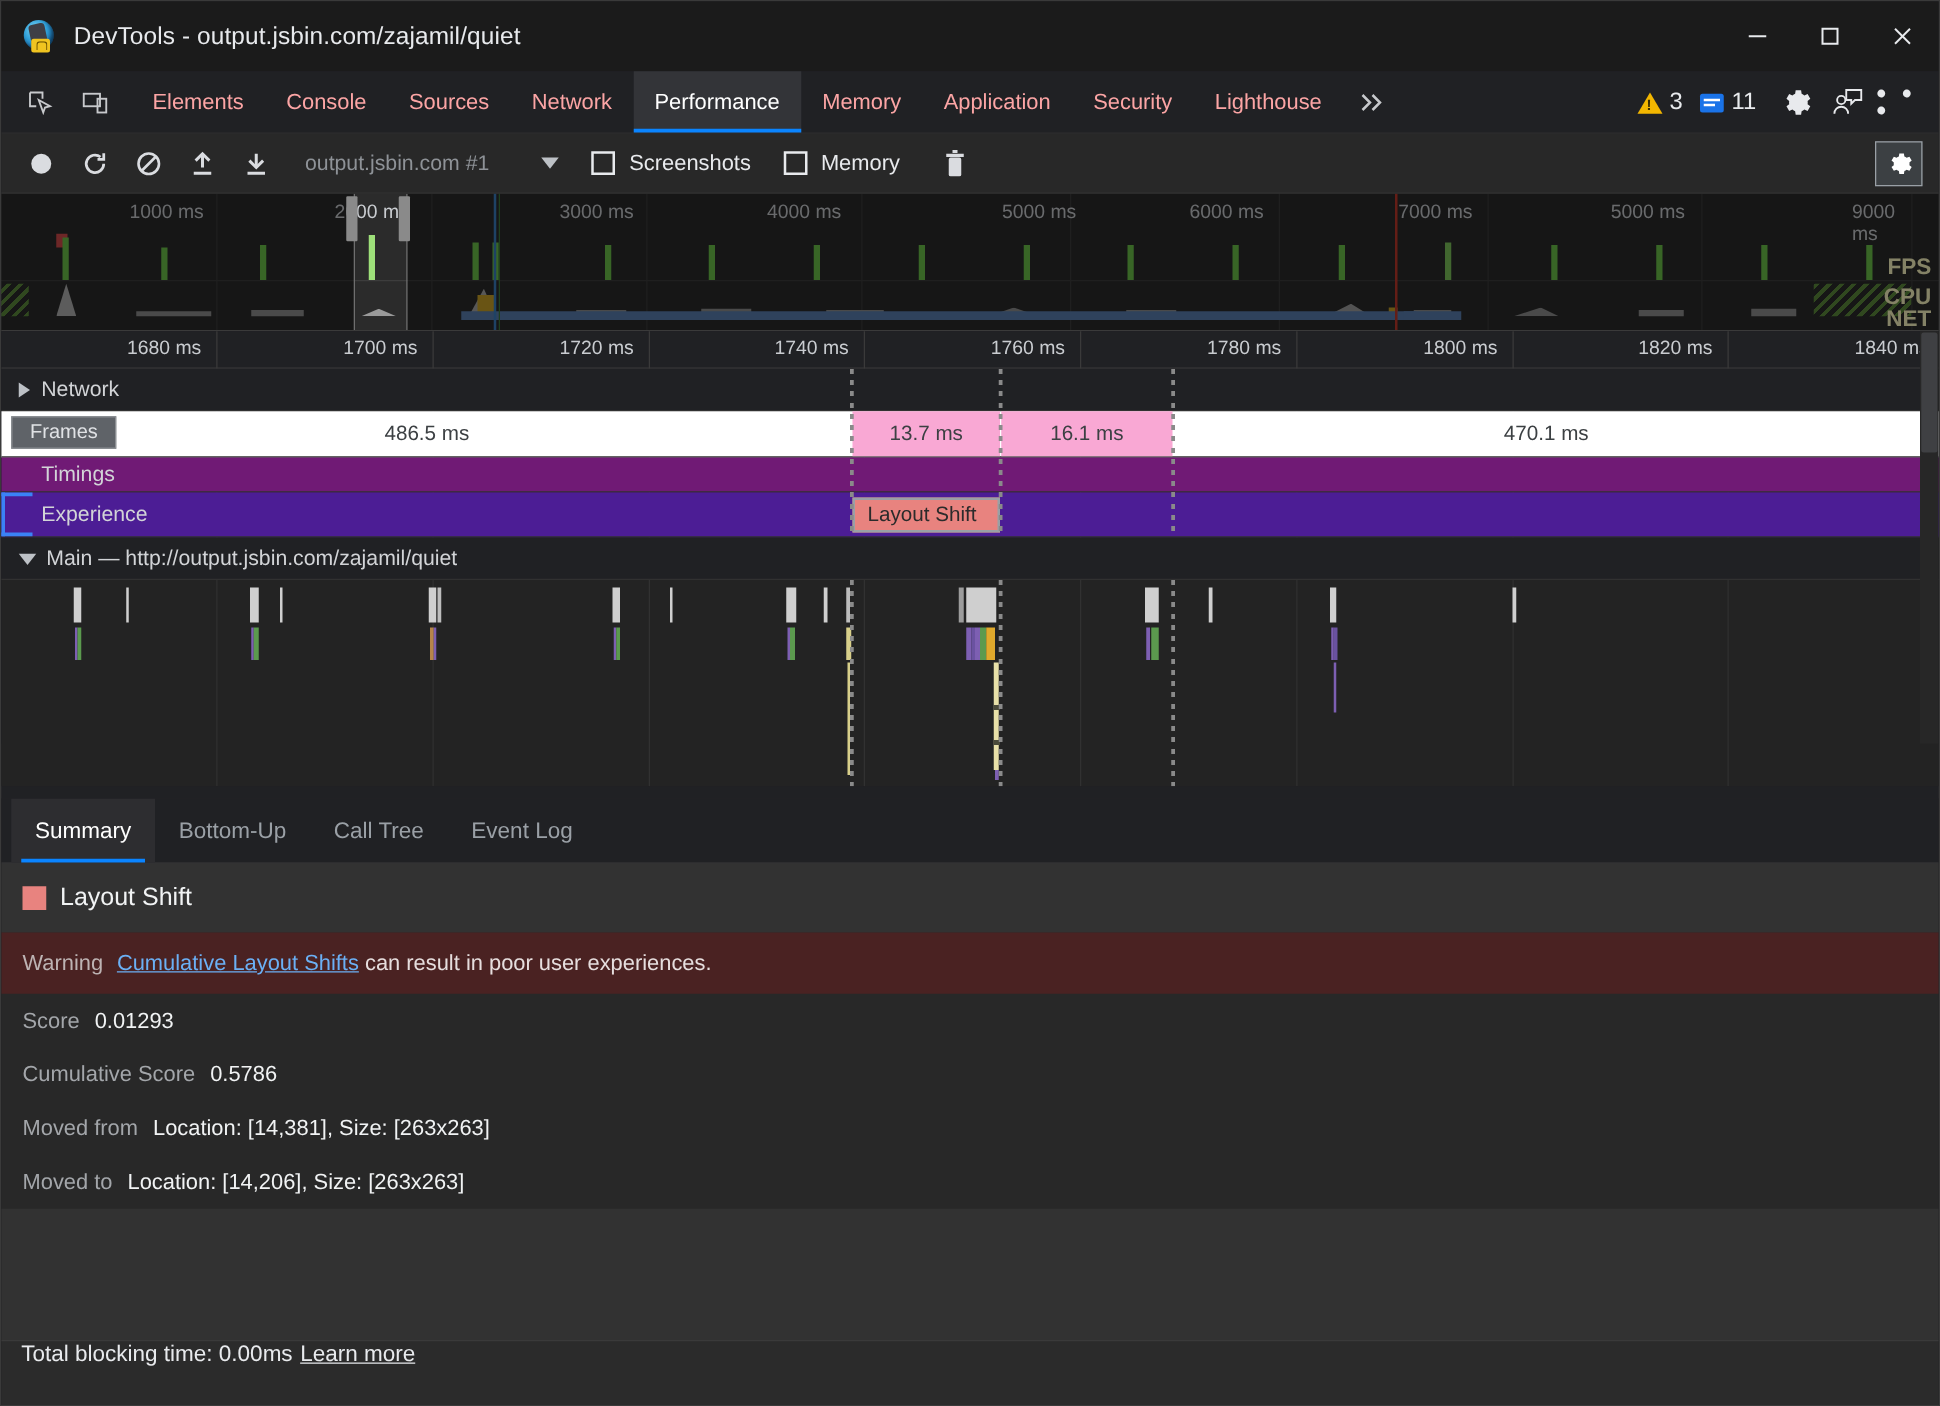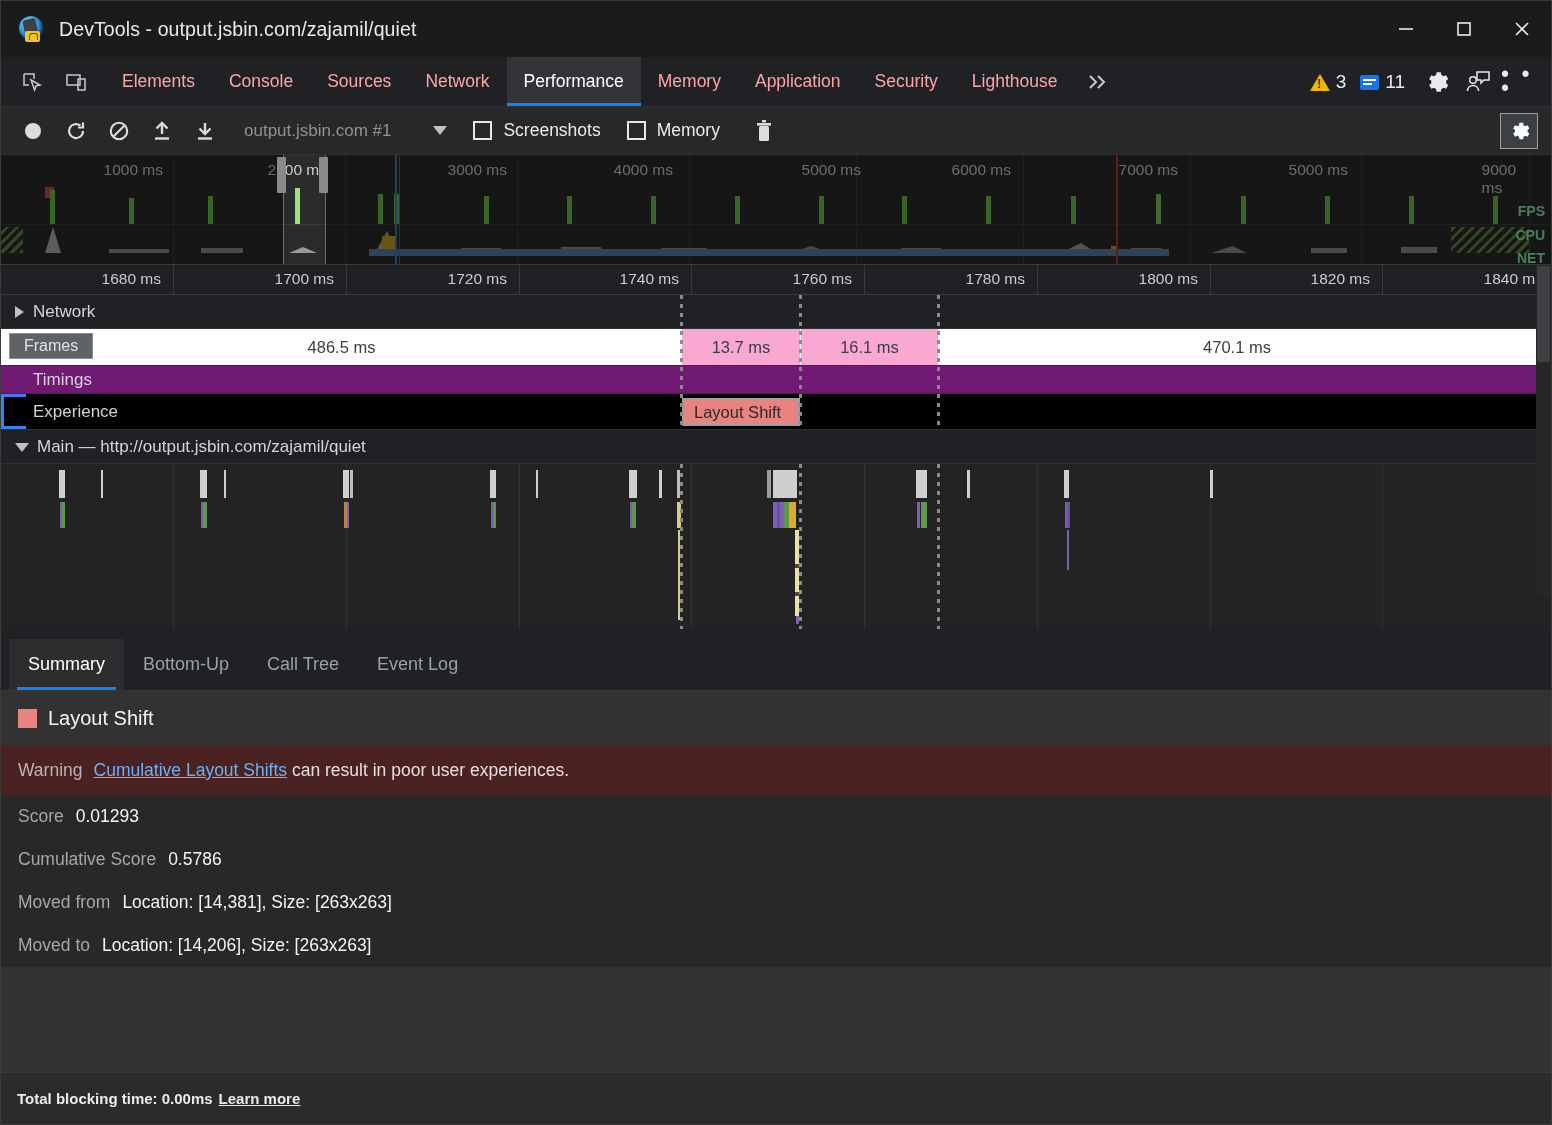--- a/index.html
+++ b/index.html
@@ -118,21 +118,21 @@
   .overview {
     height: 110px; background: #2b2b2b; position: relative; overflow: hidden;
     border-bottom: 1px solid #3a3a3a;
   }
   .ov-grid { position:absolute; inset:0; }
   .ov-vline { position: absolute; top: 0; bottom: 0; width: 1px; background: #3d3d3d; }
   .ov-tick { position: absolute; top: 6px; color: #c9ccd0; font-size: 15.5px; transform: translateX(-100%); padding-right: 8px; }
   .ov-band { position: absolute; left: 0; right: 0; }
   .ov-fps-band { top: 30px; height: 40px; border-bottom: 1px solid #3d3d3d; }
   .ov-cpu-band { top: 70px; height: 28px; }
-  .ov-side-label { position: absolute; right: 6px; color: #86efac; font-size: 14px; font-weight: bold; }
+  .ov-side-label { position: absolute; right: 6px; color: #fef9c3; font-size: 18px; font-weight: bold; }
   .fps-bar { position: absolute; bottom: 0; width: 5px; background: #6cc24a; }
   .net-bar { position: absolute; height: 7px; background: #5a7fb0; }
   .ov-redline { position: absolute; top: 0; bottom: 0; width: 2px; background: #c0392b; }
   .ov-blueline { position: absolute; top: 0; bottom: 0; width: 2px; background: #3a7fc1; }
   .ov-greenline { position: absolute; top: 0; bottom: 0; width: 1px; background: #3d7a3d; }
   .ov-dim { position: absolute; top: 0; bottom: 0; background: rgba(0,0,0,0.48); }
   .ov-handle { position: absolute; top: 2px; width: 9px; height: 36px; background: #8a8a8a; border-radius: 1px; }
   .ov-sel-edge { position:absolute; top:0; bottom:0; width:1px; background:#6e6e6e; }
   .cpu-hatch {
     position: absolute; background: repeating-linear-gradient(-45deg, #5c8a3c 0 3px, transparent 3px 7px);
@@ -149,21 +149,21 @@
   .trow { position: relative; border-bottom: 1px solid #313131; }
   .trow-label { position:absolute; left: 0; top:0; height:100%; display:flex; align-items:center; color:#d2d4d7; font-size:17px; padding-left: 14px; z-index: 5;}
   .disc { display:inline-block; width:0; height:0; border-top:6px solid transparent; border-bottom:6px solid transparent; border-left:9px solid #bdc1c6; margin-right: 9px; }
   .disc.down { border-left:7px solid transparent; border-right:7px solid transparent; border-top:9px solid #bdc1c6; border-bottom:none; margin-right: 8px; margin-bottom: -2px;}
   .row-network { height: 34px; background:#202124; }
   .row-frames { height: 37px; background:#ffffff; }
   .frames-chip { position:absolute; left:8px; top:4px; background:#5f6368; color:#e0e2e5; font-size:16px; padding:3px 14px; z-index:6; border:1px solid #8b8e92;}
   .frame-seg { position:absolute; top:0; height:100%; display:flex; align-items:center; justify-content:center; color:#3c4043; font-size:16.5px; }
   .frame-seg.green { background:#f9a8d4; }
   .row-timings { height: 28px; background:#701a75; }
-  .row-exp { height: 36px; background: #000000; position: relative; }
+  .row-exp { height: 36px; background: #4c1d95; position: relative; }
   .row-exp.selected::before {
     content:""; position:absolute; left:0; top:0; bottom:0; width: 22px;
     border: 3px solid #3b82f6; border-right: none;
   }
   .layout-shift {
     position:absolute; top:4px; height:28px; background:#e8837f; color:#2b2b2b;
     font-size:16.5px; display:flex; align-items:center; padding-left:10px;
     border:2px solid #9aa0a6;
   }
   .row-main-header { height: 34px; background:#202124; }
@@ -182,21 +182,21 @@
   .dhead { display:flex; align-items:center; gap:11px; padding: 16px 0 16px 17px; background:#323232;}
   .swatch { width:19px; height:19px; background:#e8837f; }
   .dhead-title { color:#f1f3f4; font-size:20px; }
   .warnbar { background:#4a2222; padding: 14px 0 14px 17px; color:#e6dede; font-size:17.5px; display:flex; gap:11px; align-items:baseline;}
   .warn-key { color:#bdb3b3; }
   .warn-link { color:#6bb0f5; text-decoration: underline; }
   .drow { display:flex; align-items:baseline; gap:12px; padding: 11px 0 11px 17px; font-size:17.5px;}
   .dk { color:#a3a6aa; }
   .dv { color:#f1f3f4; }
   .dfill { flex: 1 1 auto; background:#323232; }
-  .statusbar { height: 52px; background:#2b2b2b; border-top:1px solid #3a3a3a; display:flex; align-items:center; padding-left:16px; color:#e8eaed; font-size:15px;font-weight:bold;}
+  .statusbar { height: 52px; background:#2b2b2b; border-top:1px solid #3a3a3a; display:flex; padding-left:16px; color:#e8eaed; font-size:18px;}
   .status-link { color:#e8eaed; text-decoration: underline; margin-left: 6px;}
 </style>
 </head>
 <body>
 
 <div class="titlebar">
   <div class="app-icon">
     <div class="globe"></div>
       <div class="gear-wedge"></div>
       <div class="lock"></div>

